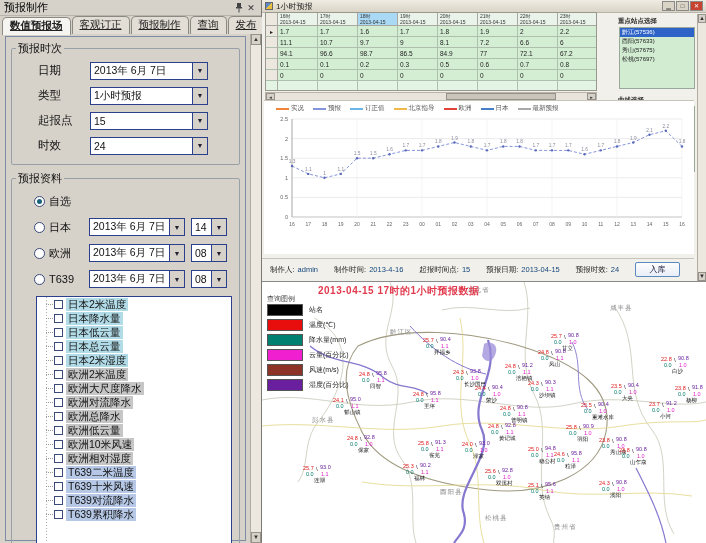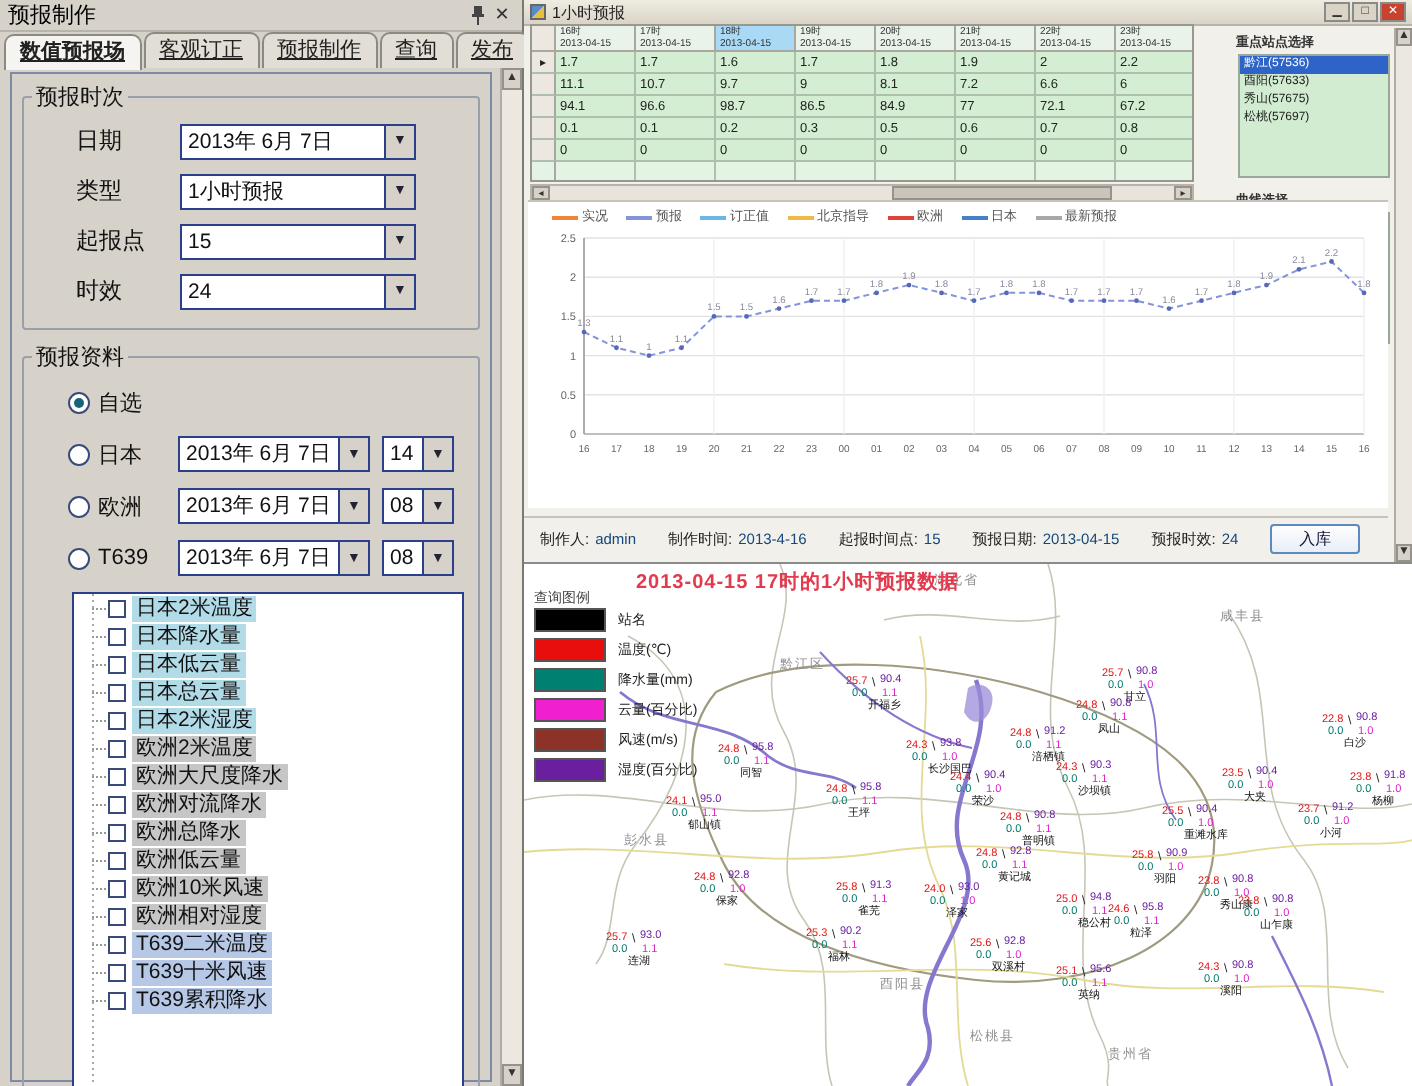--- a/index.html
+++ b/index.html
@@ -263,20 +263,25 @@
             </div>
             <div class="ti">
               <span class="stub"></span>
               <span class="cb"></span>
               <span class="tlabel hl-peri">T639二米温度</span>
             </div>
             <div class="ti">
               <span class="stub"></span>
               <span class="cb"></span>
               <span class="tlabel hl-peri">T639十米风速</span>
+            </div>
+            <div class="ti">
+              <span class="stub"></span>
+              <span class="cb"></span>
+              <span class="tlabel hl-peri">T639对流降水</span>
             </div>
             <div class="ti">
               <span class="stub"></span>
               <span class="cb"></span>
               <span class="tlabel hl-peri">T639累积降水</span>
             </div>
           </div>
       </fieldset>
     </div>
     <div class="sbv">

